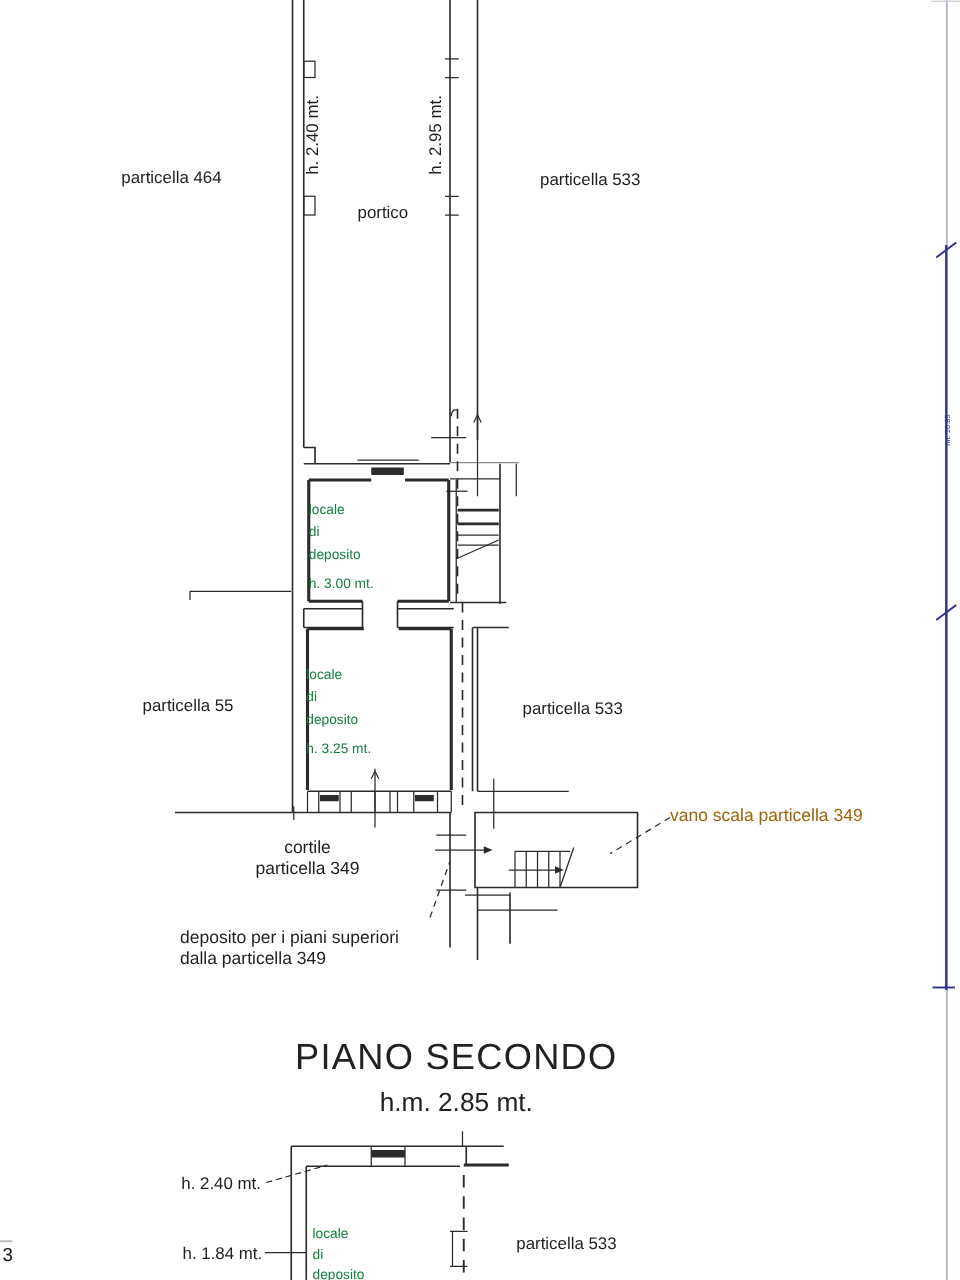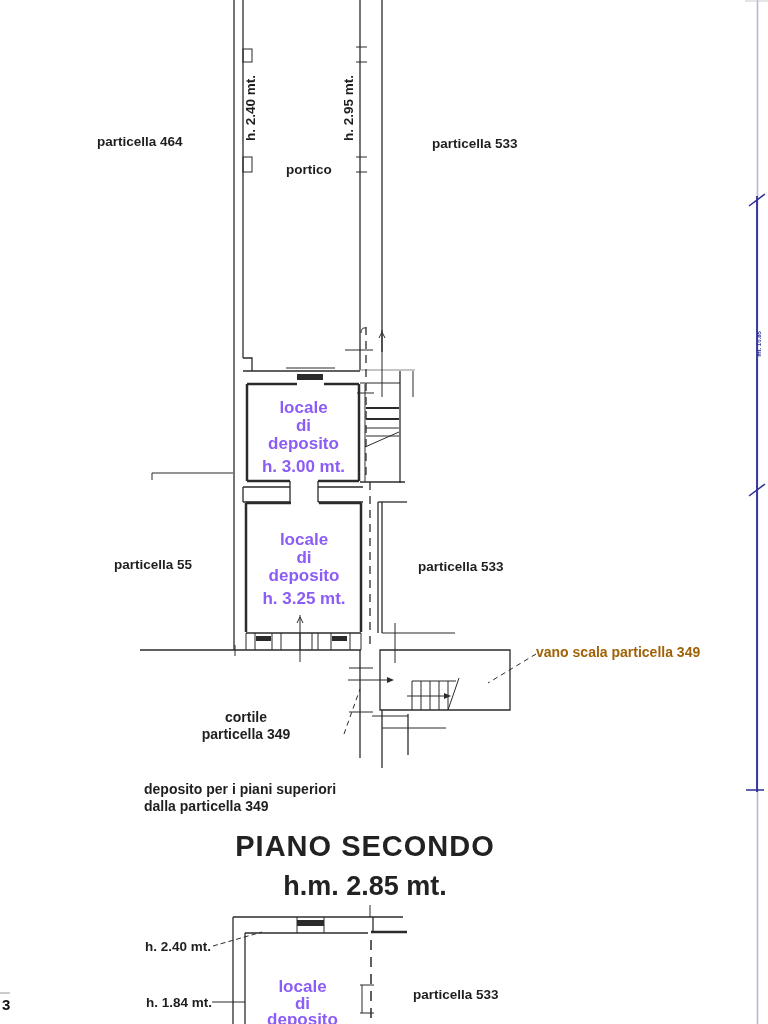--- a/index.html
+++ b/index.html
@@ -1,28 +1,28 @@
 <!DOCTYPE html>
 <html><head>
 <meta charset="utf-8">
 <style>
   html,body{margin:0;padding:0;background:#fff;}
   #page{position:relative;width:768px;height:1024px;background:#ffffff;overflow:hidden;
-        font-family:"Liberation Sans", sans-serif;color:#1f1f1f;font-weight:bold;}
+        font-family:"Liberation Sans", sans-serif;color:#1f1f1f;}
   #linework{position:absolute;left:0;top:0;}
   .lbl{position:absolute;white-space:nowrap;font-size:13.5px;color:#1f1f1f;}
   .lbl14{position:absolute;white-space:nowrap;font-size:14px;color:#a16207;}
   .rot{position:absolute;white-space:nowrap;font-size:13.5px;color:#1f1f1f;
        transform:translate(-50%,-50%) rotate(-90deg);}
-  .roomlbl{position:absolute;text-align:center;font-size:17px;line-height:18px;color:#8b5cf6;}
+  .roomlbl{position:absolute;text-align:left;font-size:11px;line-height:18px;color:#15803d;}
   .roomlbl .hgt{margin-top:5px;}
   .title-lg{font-size:29px;letter-spacing:1px;color:#222;}
   .center-block{position:absolute;text-align:center;color:#222;}
-  .subtitle{font-size:27px;margin-top:8px;}
-  .two-line{position:absolute;font-size:14px;line-height:16.5px;color:#1f1f1f;margin-top:40px;}
+  .subtitle{font-size:21px;margin-top:8px;}
+  .two-line{position:absolute;font-size:14px;line-height:16.5px;color:#1f1f1f;}
   .two-line.ctr{text-align:center;}
   .bluelbl{position:absolute;font-size:6px;color:#2e2e96;white-space:nowrap;
            transform:translate(-50%,-50%) rotate(-90deg);}
   .pagenum{position:absolute;font-size:15px;color:#111;}
 </style>
 </head>
 <body>
 
 <div id="page">
 

